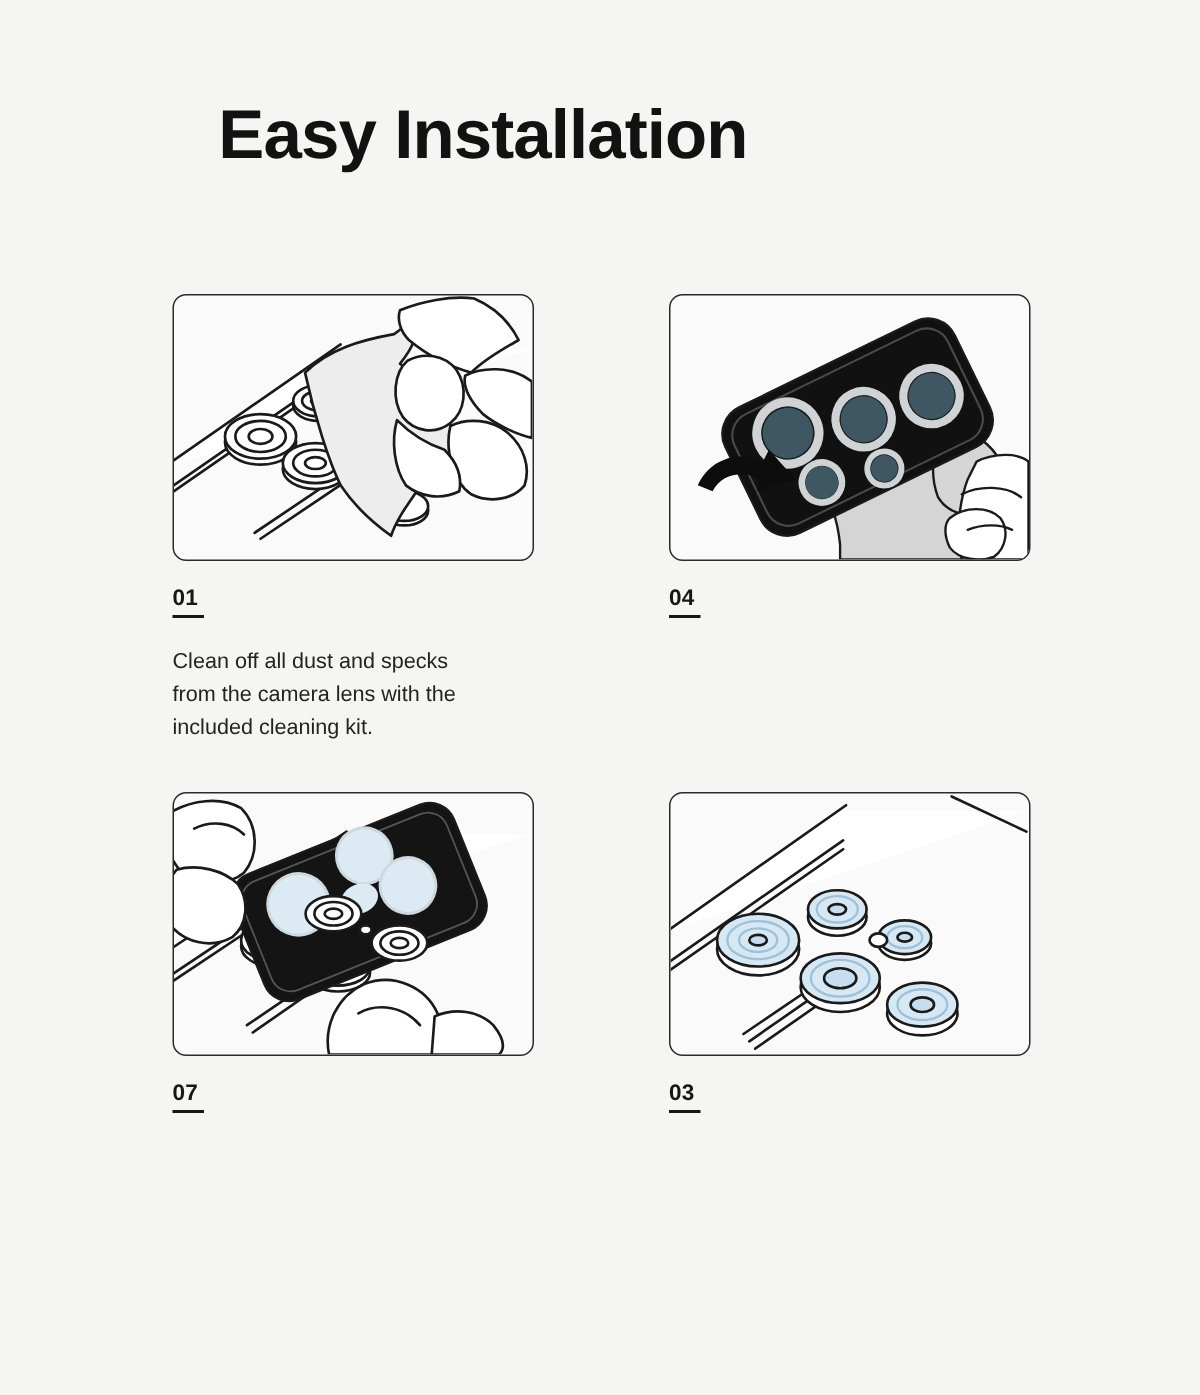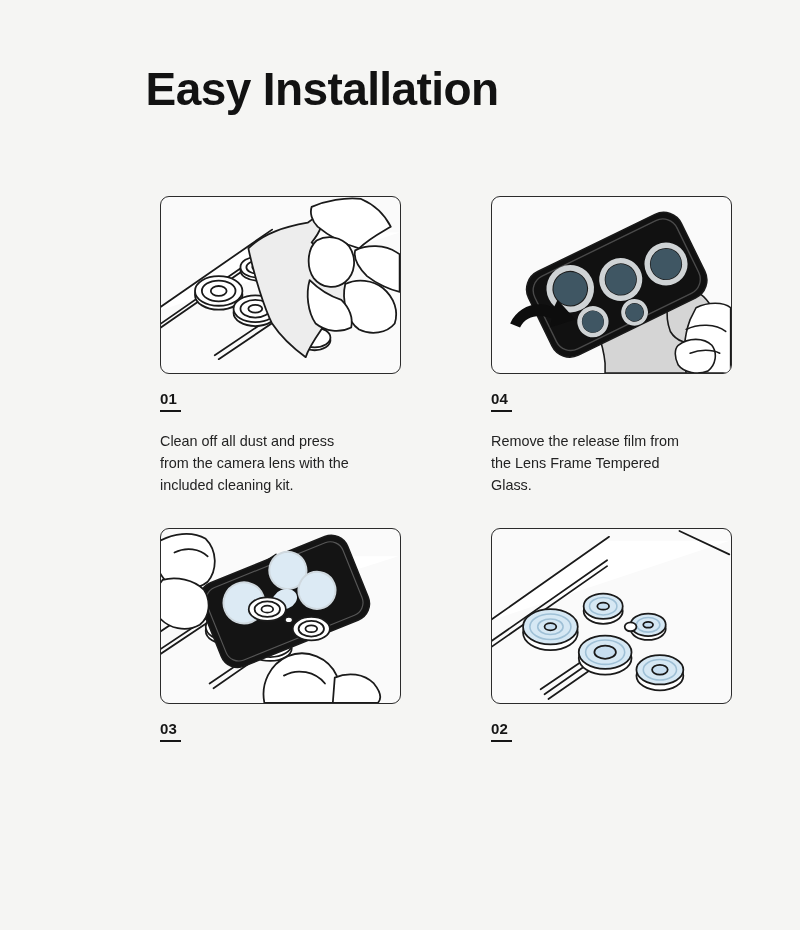--- a/index.html
+++ b/index.html
@@ -38,21 +38,20 @@
   
   .steps-grid {
     position: absolute;
     top: 196px;
     left: 115px;
     width: 572px;
     display: grid;
     grid-template-columns: 241px 241px;
     grid-column-gap: 90px;
     grid-row-gap: 32px;
-    margin-left: 45px;
   }
 
   .step {
     width: 241px;
   }
 
   .panel {
     position: relative;
     width: 241px;
     height: 178px;
@@ -161,21 +160,21 @@
             <path d="M186 88 C 198 82, 214 84, 224 92 C 236 102, 240 116, 236 128
                      C 228 138, 212 140, 200 134 C 188 126, 182 104, 186 88 Z"></path>
             <path d="M196 54 C 208 48, 226 48, 238 56 L 241 58 L 241 96
                      C 232 94, 218 88, 208 80 C 200 72, 194 62, 196 54 Z"></path>
             <path d="M150 84 C 158 92, 170 100, 182 104 C 190 112, 194 122, 192 132
                      C 180 138, 166 136, 156 128 C 148 116, 146 98, 150 84 Z"></path>
           </g>
         </svg>
       </div>
       <div class="step-num">01</div>
-      <div class="step-desc">Clean off all dust and press
+      <div class="step-desc">Clean off all dust and specks
 from the camera lens with the
 included cleaning kit.</div>
     </div>
 
     <div class="step">
       <div class="panel">
         <svg viewBox="0 0 241 178" xmlns="http://www.w3.org/2000/svg">
 
           <path d="M92 112 C 104 128, 112 148, 114 168 L 114 178 L 210 178
                    C 206 160, 200 142, 196 124 C 176 112, 140 104, 112 104 Z" fill="#d5d5d5" stroke="#1a1a1a" stroke-width="1.6" stroke-linejoin="round"></path>
@@ -220,23 +219,20 @@
                      C 208 180, 194 178, 188 170 C 184 162, 184 154, 188 150 Z"></path>
             <path d="M196 134 C 208 128, 226 128, 236 136" fill="none"></path>
             <path d="M200 158 C 210 154, 222 154, 230 158" fill="none"></path>
           </g>
 
           <path d="M18 128 C 26 110, 46 104, 62 112 L 66 104 L 84 124 L 58 132 L 60 123
                    C 48 118, 34 120, 28 132 Z" fill="#0d0d0d" stroke="none"></path>
         </svg>
       </div>
       <div class="step-num">04</div>
-      <div class="step-desc">Remove the release film from
-the Lens Frame Tempered
-Glass.</div>
     </div>
 
     <div class="step row2">
       <div class="panel">
         <svg viewBox="0 0 241 178" xmlns="http://www.w3.org/2000/svg">
           <g fill="none" stroke="#1a1a1a" stroke-width="1.8" stroke-linejoin="round" stroke-linecap="round">
 
             <path d="M-10 108 L112 28 L241 28" fill="#ffffff" stroke="none"></path>
             <path d="M-10 110 L116 26"></path>
             <path d="M-10 128 L116 44"></path>
@@ -293,21 +289,21 @@
 
           <g fill="#ffffff" stroke="#1a1a1a" stroke-width="1.8" stroke-linejoin="round" stroke-linecap="round">
             <path d="M104 178 C 100 158, 110 138, 128 130 C 148 122, 170 132, 178 150
                      C 184 162, 182 172, 178 178 Z"></path>
             <path d="M176 152 C 190 146, 206 148, 216 158 C 224 168, 224 174, 220 178
                      L 174 178 Z"></path>
             <path d="M124 150 C 138 142, 156 146, 166 158" fill="none"></path>
           </g>
         </svg>
       </div>
-      <div class="step-num">03</div>
+      <div class="step-num">07</div>
     </div>
 
     <div class="step row2">
       <div class="panel">
         <svg viewBox="0 0 241 178" xmlns="http://www.w3.org/2000/svg">
           <g fill="none" stroke="#1a1a1a" stroke-width="1.8" stroke-linejoin="round" stroke-linecap="round">
 
             <path d="M-10 96 L112 12 L241 12" fill="#ffffff" stroke="none"></path>
             <path d="M-10 98 L118 8"></path>
             <path d="M190 2 L241 26"></path>
@@ -343,17 +339,17 @@
 
             <ellipse cx="170" cy="150" rx="24" ry="15" fill="#ffffff"></ellipse>
             <ellipse cx="170" cy="144" rx="24" ry="15" fill="#d6e8f4"></ellipse>
             <ellipse cx="170" cy="144" rx="17" ry="10.5" fill="none" stroke="#9fc0d6" stroke-width="1.6"></ellipse>
             <ellipse cx="170" cy="144" rx="8" ry="5" fill="#c7def0"></ellipse>
 
             <ellipse cx="140" cy="100" rx="6" ry="4.6" fill="#ffffff"></ellipse>
           </g>
         </svg>
       </div>
-      <div class="step-num">02</div>
+      <div class="step-num">03</div>
     </div>
 
   </div>
 </div>
 
 </body></html>

